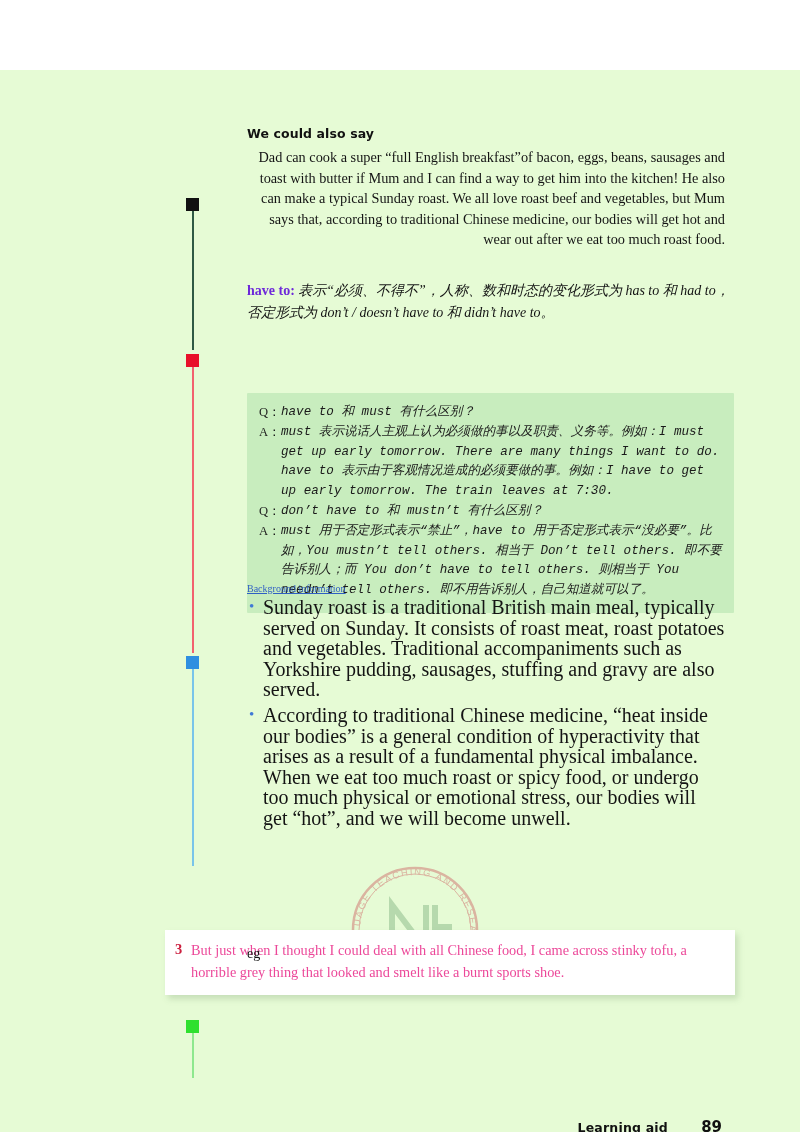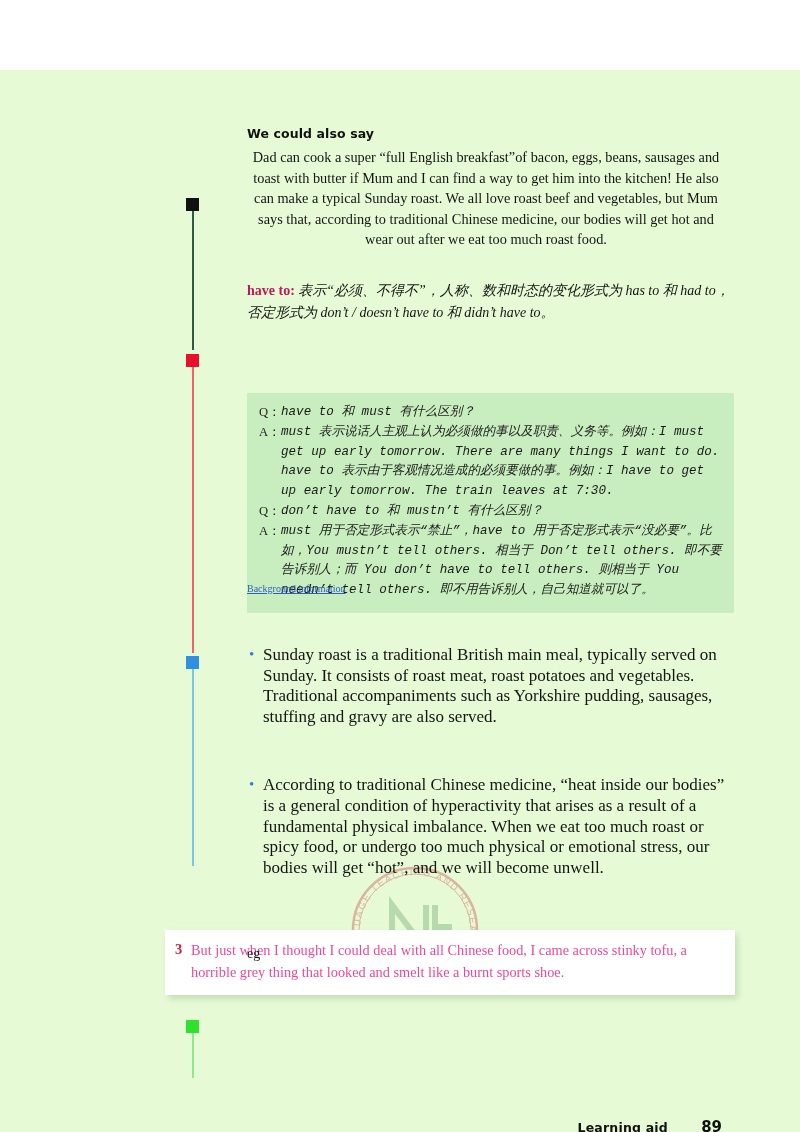--- a/index.html
+++ b/index.html
@@ -67,31 +67,31 @@
     color: #111111;
     letter-spacing: 0.1px;
   }
 
   p.body-text {
     margin: 0;
     font-family: "Liberation Serif", serif;
     font-size: 14.3px;
     line-height: 20.6px;
     color: #141414;
-    text-align: center;
+    text-align: right;
   }
 
   
   .gloss {
     font-size: 14px;
     line-height: 21.5px;
     color: #141414;
   }
   .gloss .term {
-    color: #be185d;
+    color: #6d28d9;
     font-weight: bold;
     font-family: Liberation Serif, serif;
   }
   .cn {
     font-family: "Liberation Serif", serif;
     font-style: italic;
   }
 
   
   #qa-box {
@@ -131,25 +131,24 @@
     margin-bottom: 3px;
   }
   ul.bg-list {
     list-style: none;
     margin: 0;
     padding: 0;
   }
   ul.bg-list li {
     position: relative;
     padding-left: 16px;
-    font-size: 17px;
+    font-size: 20px;
     line-height: 20.6px;
     color: #141414;
     margin-bottom: 5px;
-    margin-top: 48px;
   }
   ul.bg-list li::before {
     content: "•";
     position: absolute;
     left: 2px;
     top: -1px;
     color: #3f79d6;
     font-size: 15px;
   }
 

